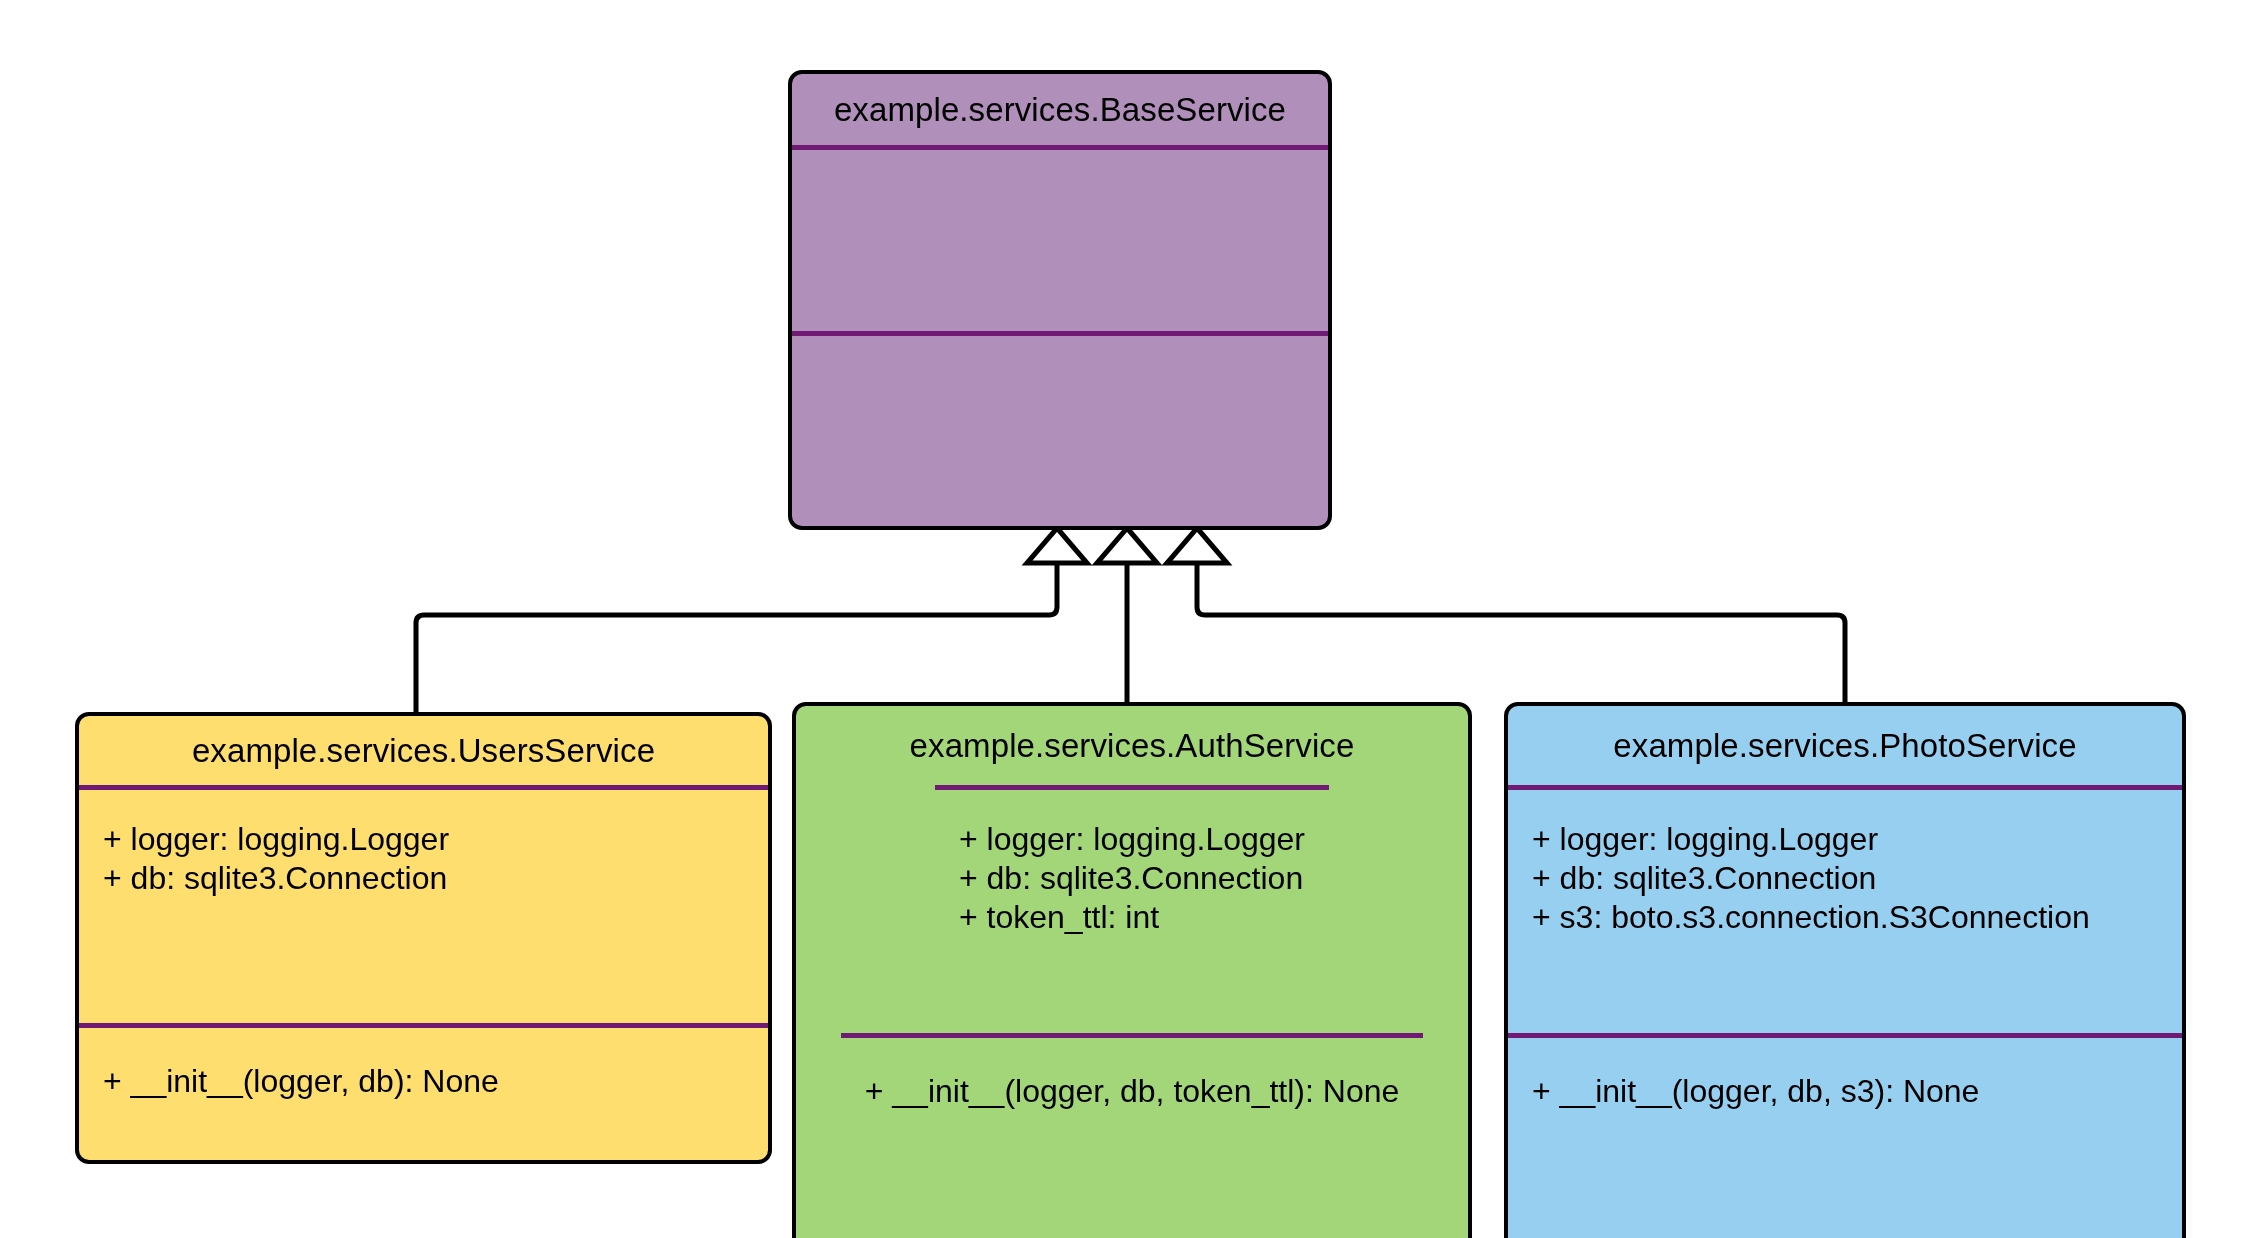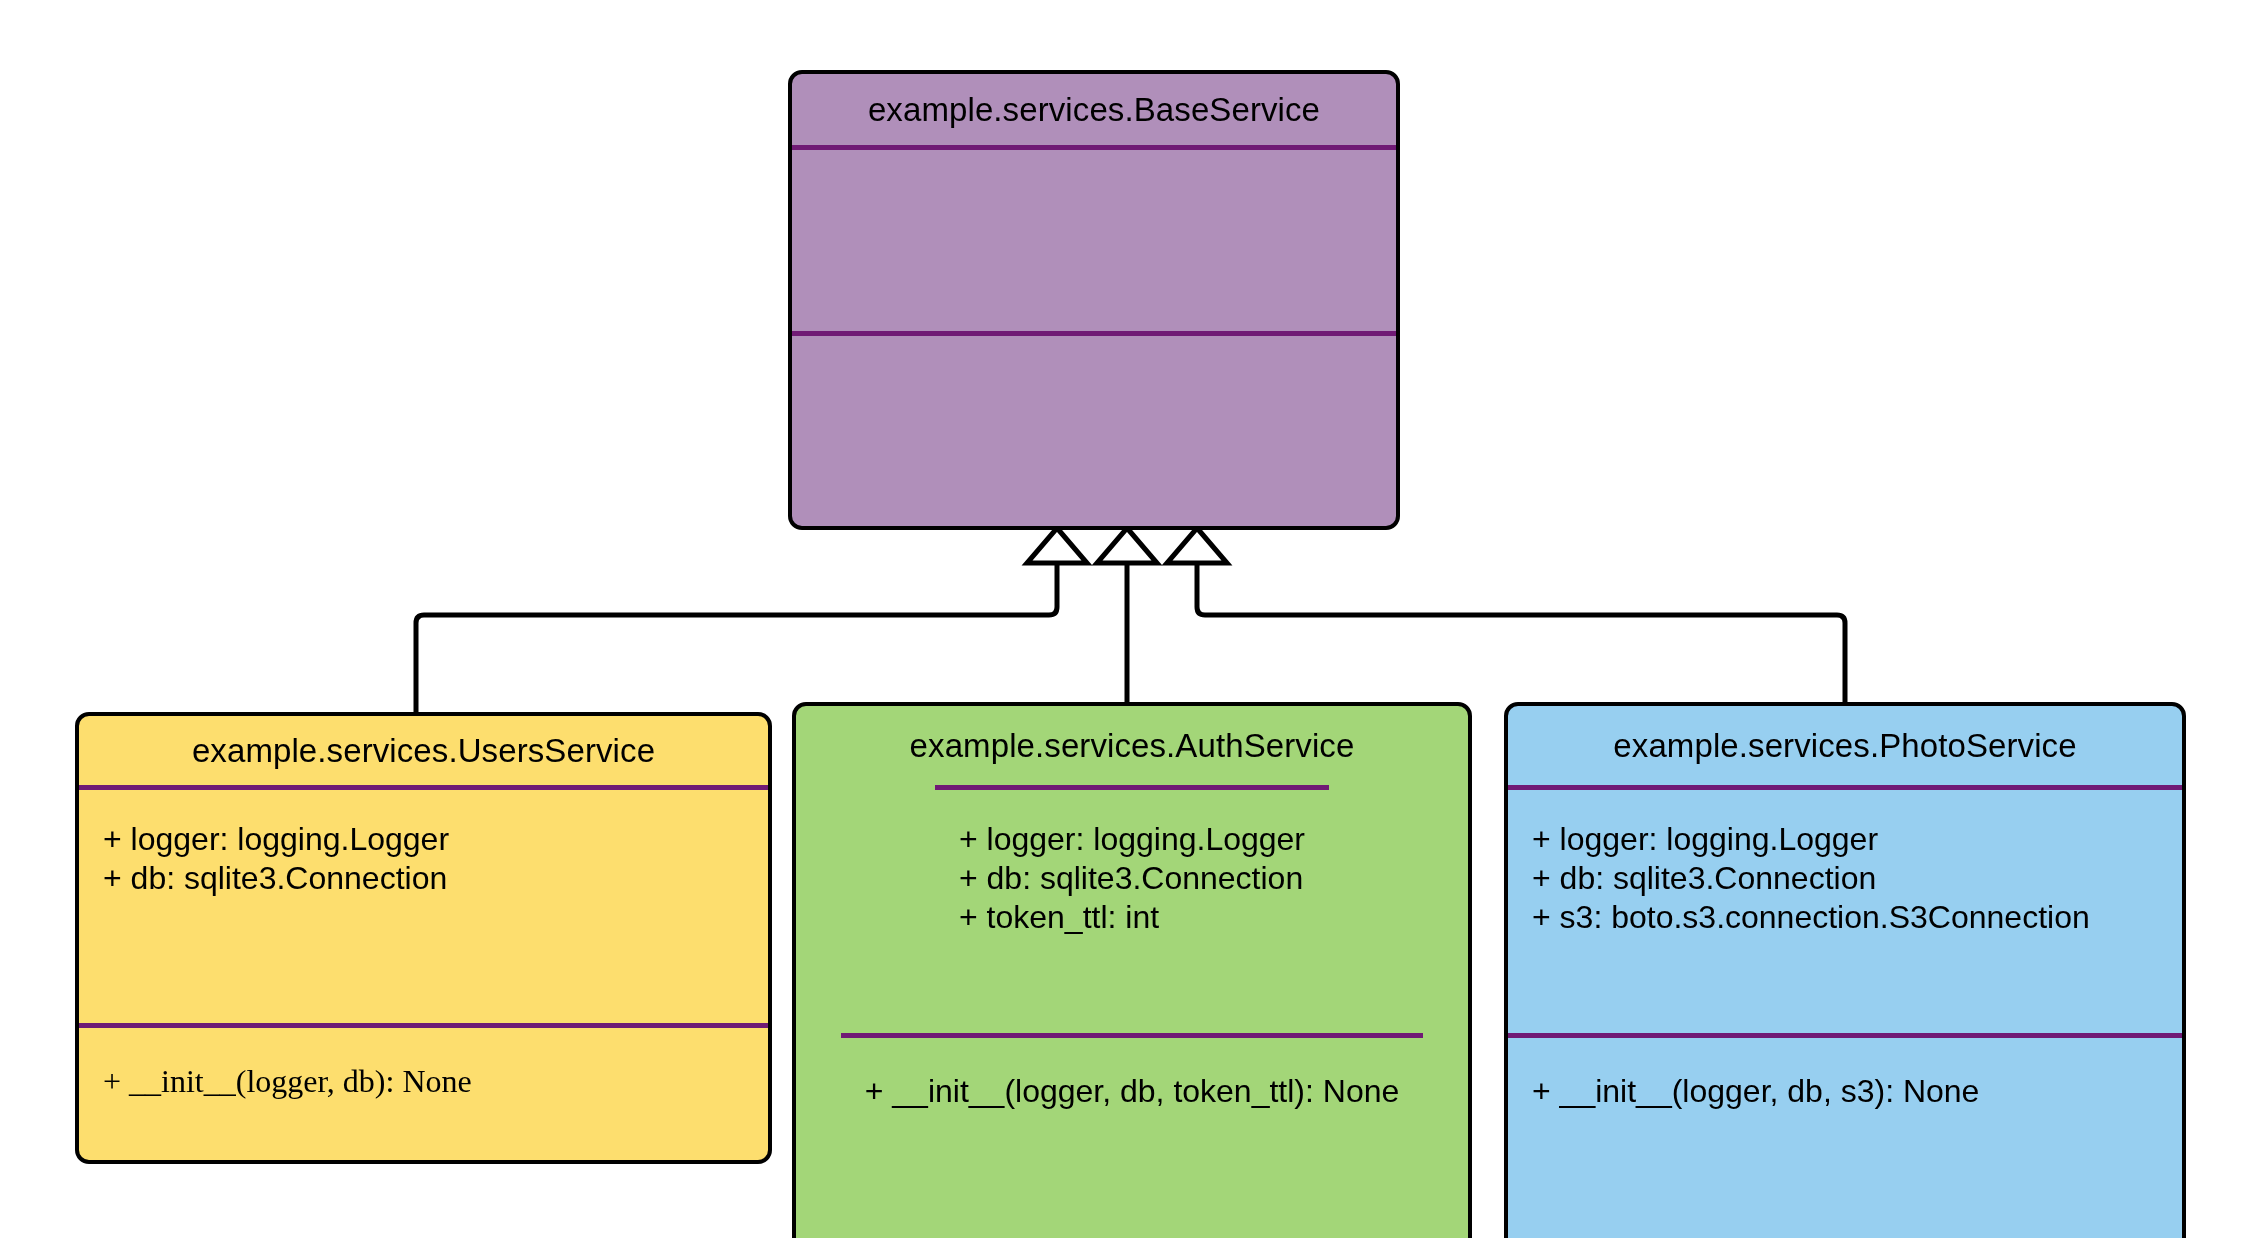--- a/index.html
+++ b/index.html
@@ -68,38 +68,38 @@
     color: #000000;
   }
   .uml-members.methods {
     padding-top: 34px;
   }
 
   
   #node-base {
     left: 788px;
     top: 70px;
-    width: 612px;
+    width: 544px;
     height: 460px;
     background: #b08fba;
   }
   #node-base .uml-name-row { height: 71px; flex: 0 0 71px; }
   #node-base .attrs { height: 186px; flex: 0 0 186px; }
   #node-base .methods { flex: 1 1 auto; }
 
   #node-users {
     left: 75px;
     top: 712px;
     width: 697px;
     height: 452px;
     background: #fdde6e;
   }
   #node-users .uml-name-row { height: 69px; flex: 0 0 69px; }
   #node-users .attrs { height: 238px; flex: 0 0 238px; }
-  #node-users .methods { flex: 1 1 auto; font-family: Liberation Serif, serif; }
+  #node-users .methods { flex: 1 1 auto; }
 
   #node-auth {
     left: 792px;
     top: 702px;
     width: 680px;
     height: 592px;
     background: #a3d678;
     align-items: center;
   }
   #node-auth .uml-name-row { height: 79px; flex: 0 0 79px; }

